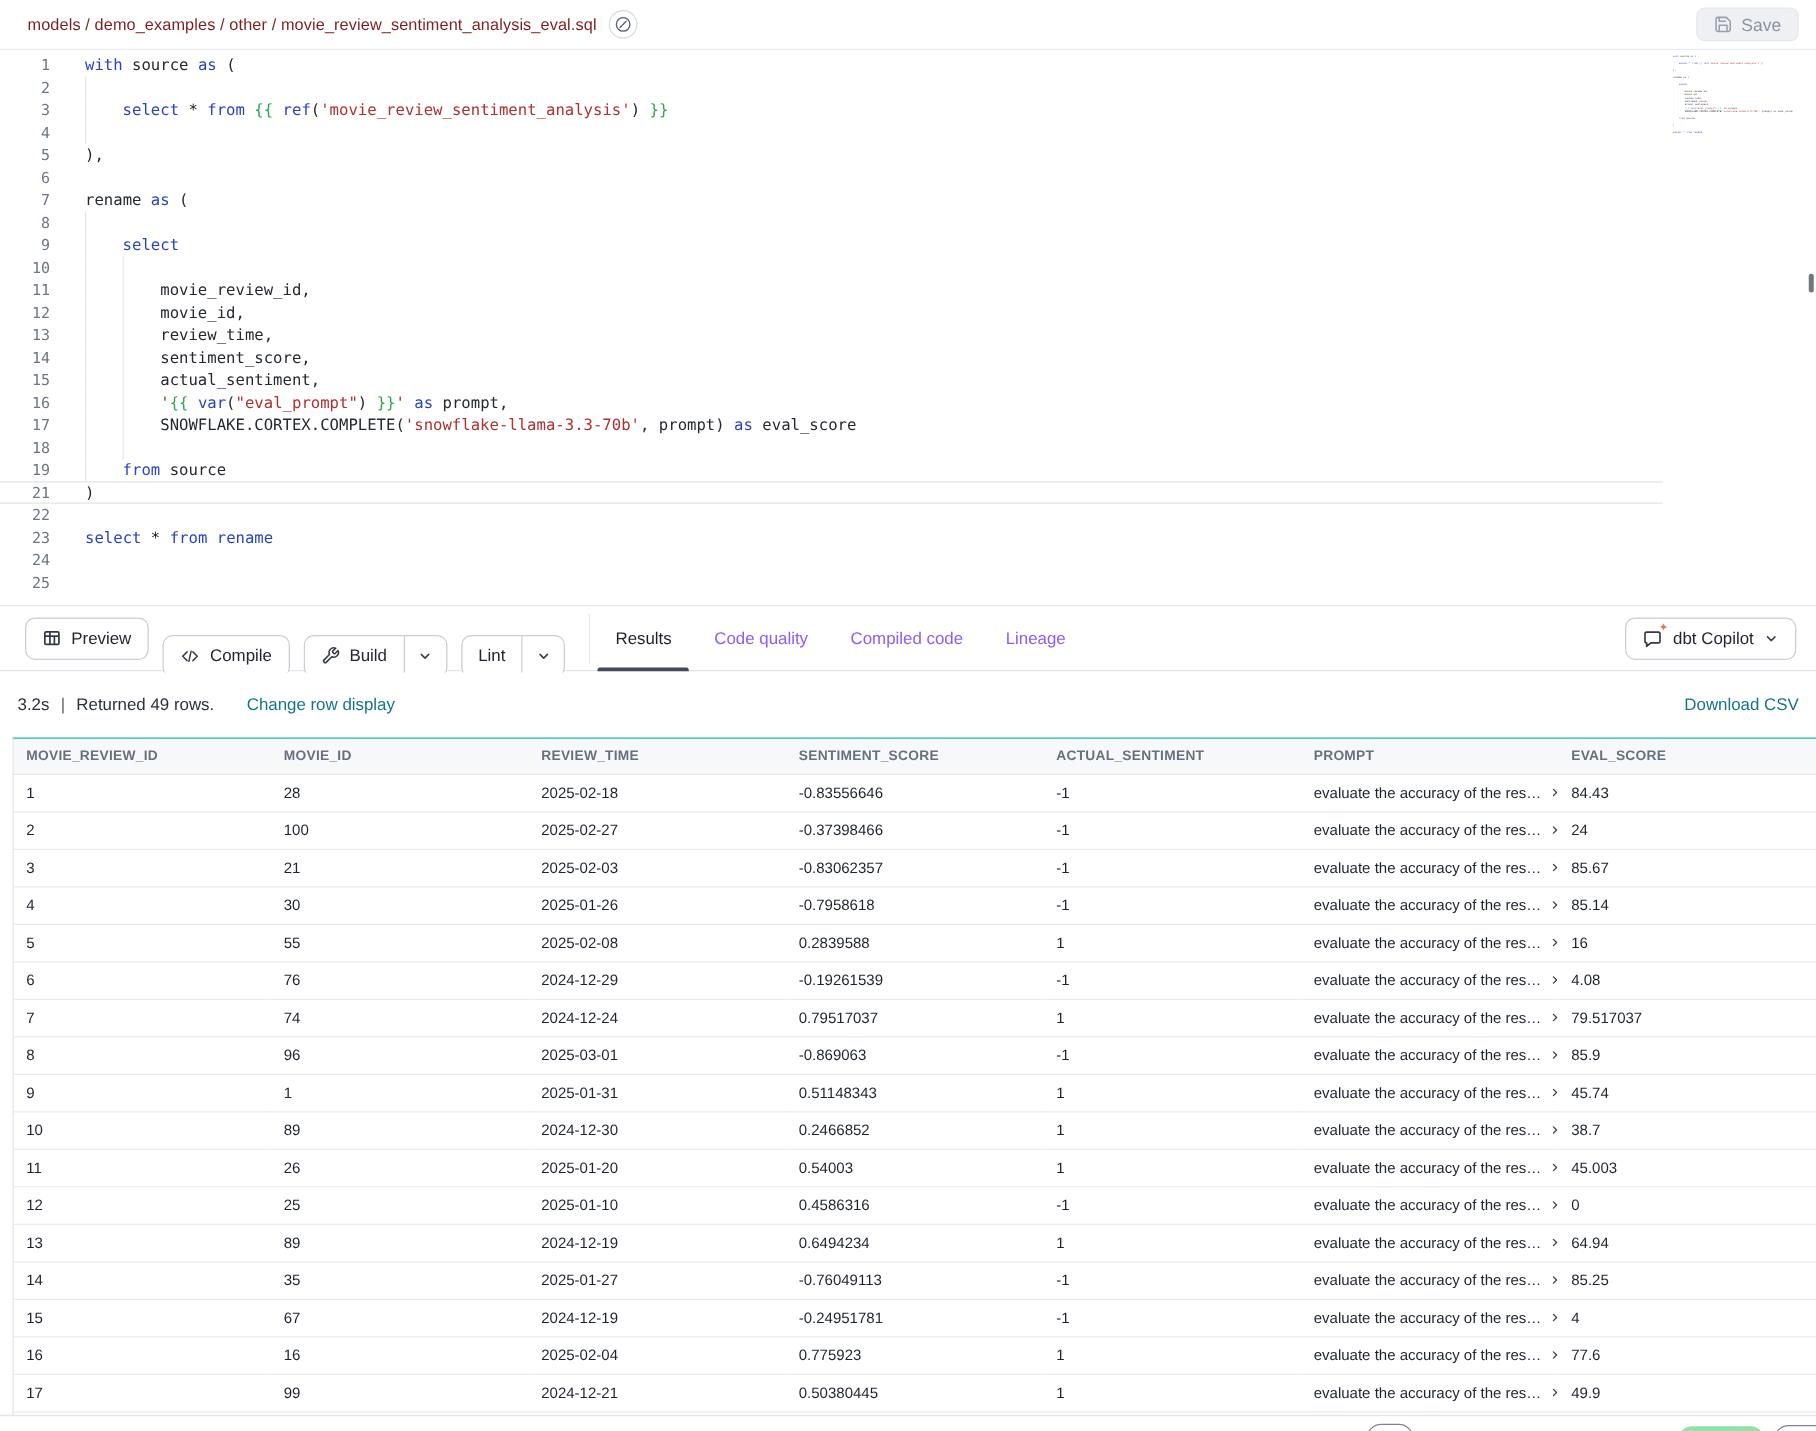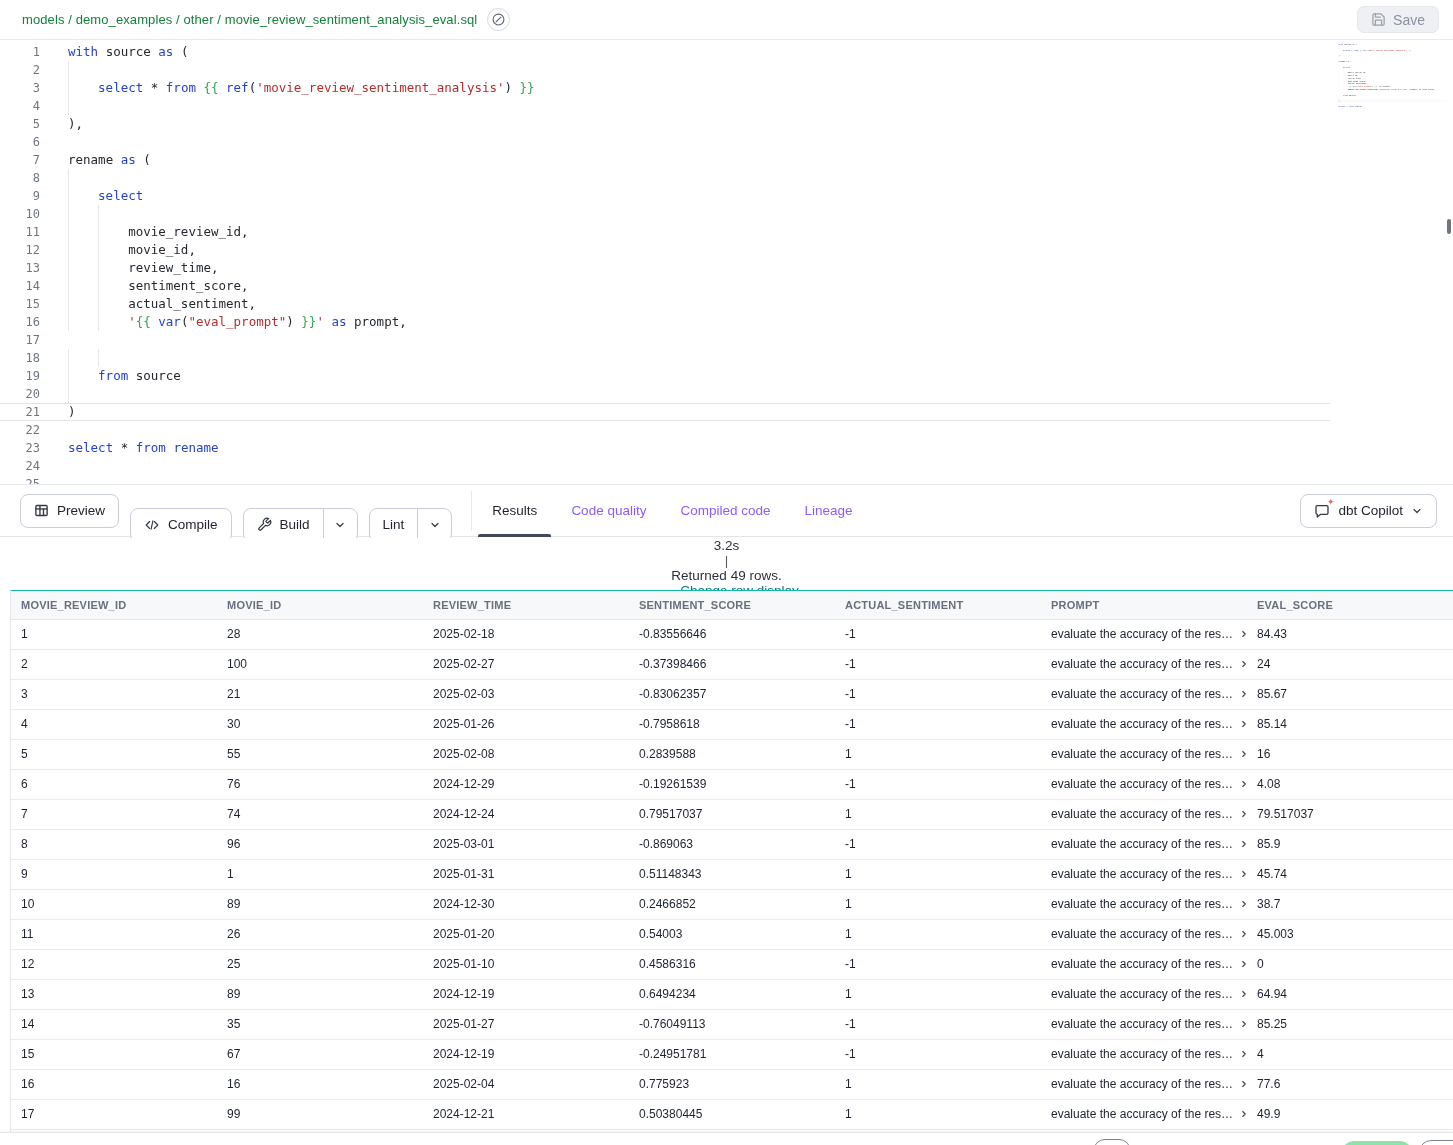--- a/index.html
+++ b/index.html
@@ -6,21 +6,21 @@
   html,body { width:1453px; height:1145px; overflow:hidden; background:#fff;
               font-family:"Liberation Sans", sans-serif; color:#23272f; }
   .app { position:relative; width:1453px; height:1145px; background:#fff; }
 
   
   .topline { position:absolute; top:0; left:683px; right:0; height:3px; background:#dcdee9; border-radius:3px 0 0 3px; }
 
   
   .hdr { position:absolute; top:0; left:0; right:0; height:40px; background:#fff;
          border-bottom:1px solid #e8eaee; display:flex; align-items:center; padding:0 14px 0 22px; }
-  .crumb { font-size:13px; color:#15803d; letter-spacing:.1px; }
+  .crumb { font-size:13px; color:#7f1d1d; letter-spacing:.1px; }
   .crumb-icon { margin-left:10px; width:23px; height:23px; border-radius:50%; border:1px solid #d6d9de;
                 display:inline-flex; align-items:center; justify-content:center; color:#5b6270; }
   .hdr-spacer { flex:1; }
   .save-btn { display:flex; align-items:center; gap:7px; background:#eef0f3; color:#8b92a0;
               border:1px solid #e4e7ec; border-radius:7px; height:27px; padding:0 13px;
               font-size:14px; font-family:inherit; cursor:pointer; }
   .save-btn svg { stroke:#9aa1ad; }
 
   
   .editor { position:absolute; top:41px; left:0; right:0; height:443px; background:#fff; overflow:hidden;
@@ -55,21 +55,21 @@
   .tab.active { color:#1d212a; font-weight:500; }
   .tab.active::after { content:""; position:absolute; left:0; right:0; bottom:-1px; height:3px; background:#434a56; border-radius:2px 2px 0 0; }
   .toolbar-spacer { flex:1; }
   .copilot { display:flex; align-items:center; gap:8px; height:34px; border:1px solid #c9cdd5; border-radius:8px;
              background:#fff; padding:0 13px; margin-right:16px; font-size:13.5px; font-weight:500; color:#22262e; cursor:pointer; }
   .copilot .bubble { position:relative; display:inline-flex; }
   .copilot .spark { position:absolute; top:-5px; right:-4px; color:#e96e50; font-size:9px; line-height:9px; }
 
   
   .statusbar { position:absolute; top:538px; left:0; right:0; height:51px; background:#fff;
-               display:flex; align-items:center; padding:0 14px; font-size:13.5px; color:#2b313b;flex-direction:column; }
+               display:flex; align-items:center; padding:0 14px; font-size:13.5px; color:#2b313b; }
   .statusbar .pipe { margin:0 9px; color:#565d69; }
   .link { color:#13748c; cursor:pointer; text-decoration:none; font-size:13.5px; }
   .crd { margin-left:26px; }
   .statusbar-spacer { flex:1; }
 
   
   .results { position:absolute; top:590px; left:10px; right:0; height:542px; overflow:hidden;
              border-left:1px solid #e4e6ea; border-top:1px solid #14b8a6; background:#fff; }
   table { width:100%; border-collapse:collapse; table-layout:fixed; }
   thead th { height:28px; background:#f7f8f9; border-bottom:1px solid #e4e6ea;
@@ -124,24 +124,23 @@
         <div class="cm-row"><span class="ln">7</span><span class="cl"><span class="pl">rename </span><span class="kw">as</span><span class="pl"> (</span></span></div>
         <div class="cm-row"><span class="ln">8</span><span class="cl"><span class="guide"></span></span></div>
         <div class="cm-row"><span class="ln">9</span><span class="cl"><span class="guide"></span><span class="kw">select</span></span></div>
         <div class="cm-row"><span class="ln">10</span><span class="cl"><span class="guide"></span><span class="guide"></span></span></div>
         <div class="cm-row"><span class="ln">11</span><span class="cl"><span class="guide"></span><span class="guide"></span><span class="pl">movie_review_id,</span></span></div>
         <div class="cm-row"><span class="ln">12</span><span class="cl"><span class="guide"></span><span class="guide"></span><span class="pl">movie_id,</span></span></div>
         <div class="cm-row"><span class="ln">13</span><span class="cl"><span class="guide"></span><span class="guide"></span><span class="pl">review_time,</span></span></div>
         <div class="cm-row"><span class="ln">14</span><span class="cl"><span class="guide"></span><span class="guide"></span><span class="pl">sentiment_score,</span></span></div>
         <div class="cm-row"><span class="ln">15</span><span class="cl"><span class="guide"></span><span class="guide"></span><span class="pl">actual_sentiment,</span></span></div>
         <div class="cm-row"><span class="ln">16</span><span class="cl"><span class="guide"></span><span class="guide"></span><span class="st">'</span><span class="jj">{{</span><span class="pl"> </span><span class="fn">var</span><span class="pl">(</span><span class="st">"eval_prompt"</span><span class="pl">) </span><span class="jj">}}</span><span class="st">'</span><span class="pl"> </span><span class="kw">as</span><span class="pl"> prompt,</span></span></div>
-        <div class="cm-row"><span class="ln">17</span></div>
+        <div class="cm-row"><span class="ln">17</span><span class="cl"><span class="guide"></span><span class="guide"></span><span class="pl">SNOWFLAKE.CORTEX.COMPLETE(</span><span class="st">'snowflake-llama-3.3-70b'</span><span class="pl">, prompt) </span><span class="kw">as</span><span class="pl"> eval_score</span></span></div>
         <div class="cm-row"><span class="ln">18</span><span class="cl"><span class="guide"></span><span class="guide"></span></span></div>
         <div class="cm-row"><span class="ln">19</span><span class="cl"><span class="guide"></span><span class="kw">from</span><span class="pl"> source</span></span></div>
-        <div class="cm-row"><span class="ln">20</span><span class="cl"><span class="guide"></span></span></div>
         <div class="cm-row act"><span class="ln">21</span><span class="cl"><span class="pl">)</span></span></div>
         <div class="cm-row"><span class="ln">22</span><span class="cl"></span></div>
         <div class="cm-row"><span class="ln">23</span><span class="cl"><span class="kw">select</span><span class="pl"> * </span><span class="kw">from</span><span class="pl"> </span><span class="kw">rename</span></span></div>
         <div class="cm-row"><span class="ln">24</span><span class="cl"></span></div>
         <div class="cm-row"><span class="ln">25</span><span class="cl"></span></div>
       </div>
     <div class="minimap" id="minimap">
         <div class="rows">
           <div class="cm-row"><span class="cl"><span class="kw">with</span><span class="pl"> source </span><span class="kw">as</span><span class="pl"> (</span></span></div>
           <div class="cm-row"><span class="cl"><span class="guide"></span></span></div>

